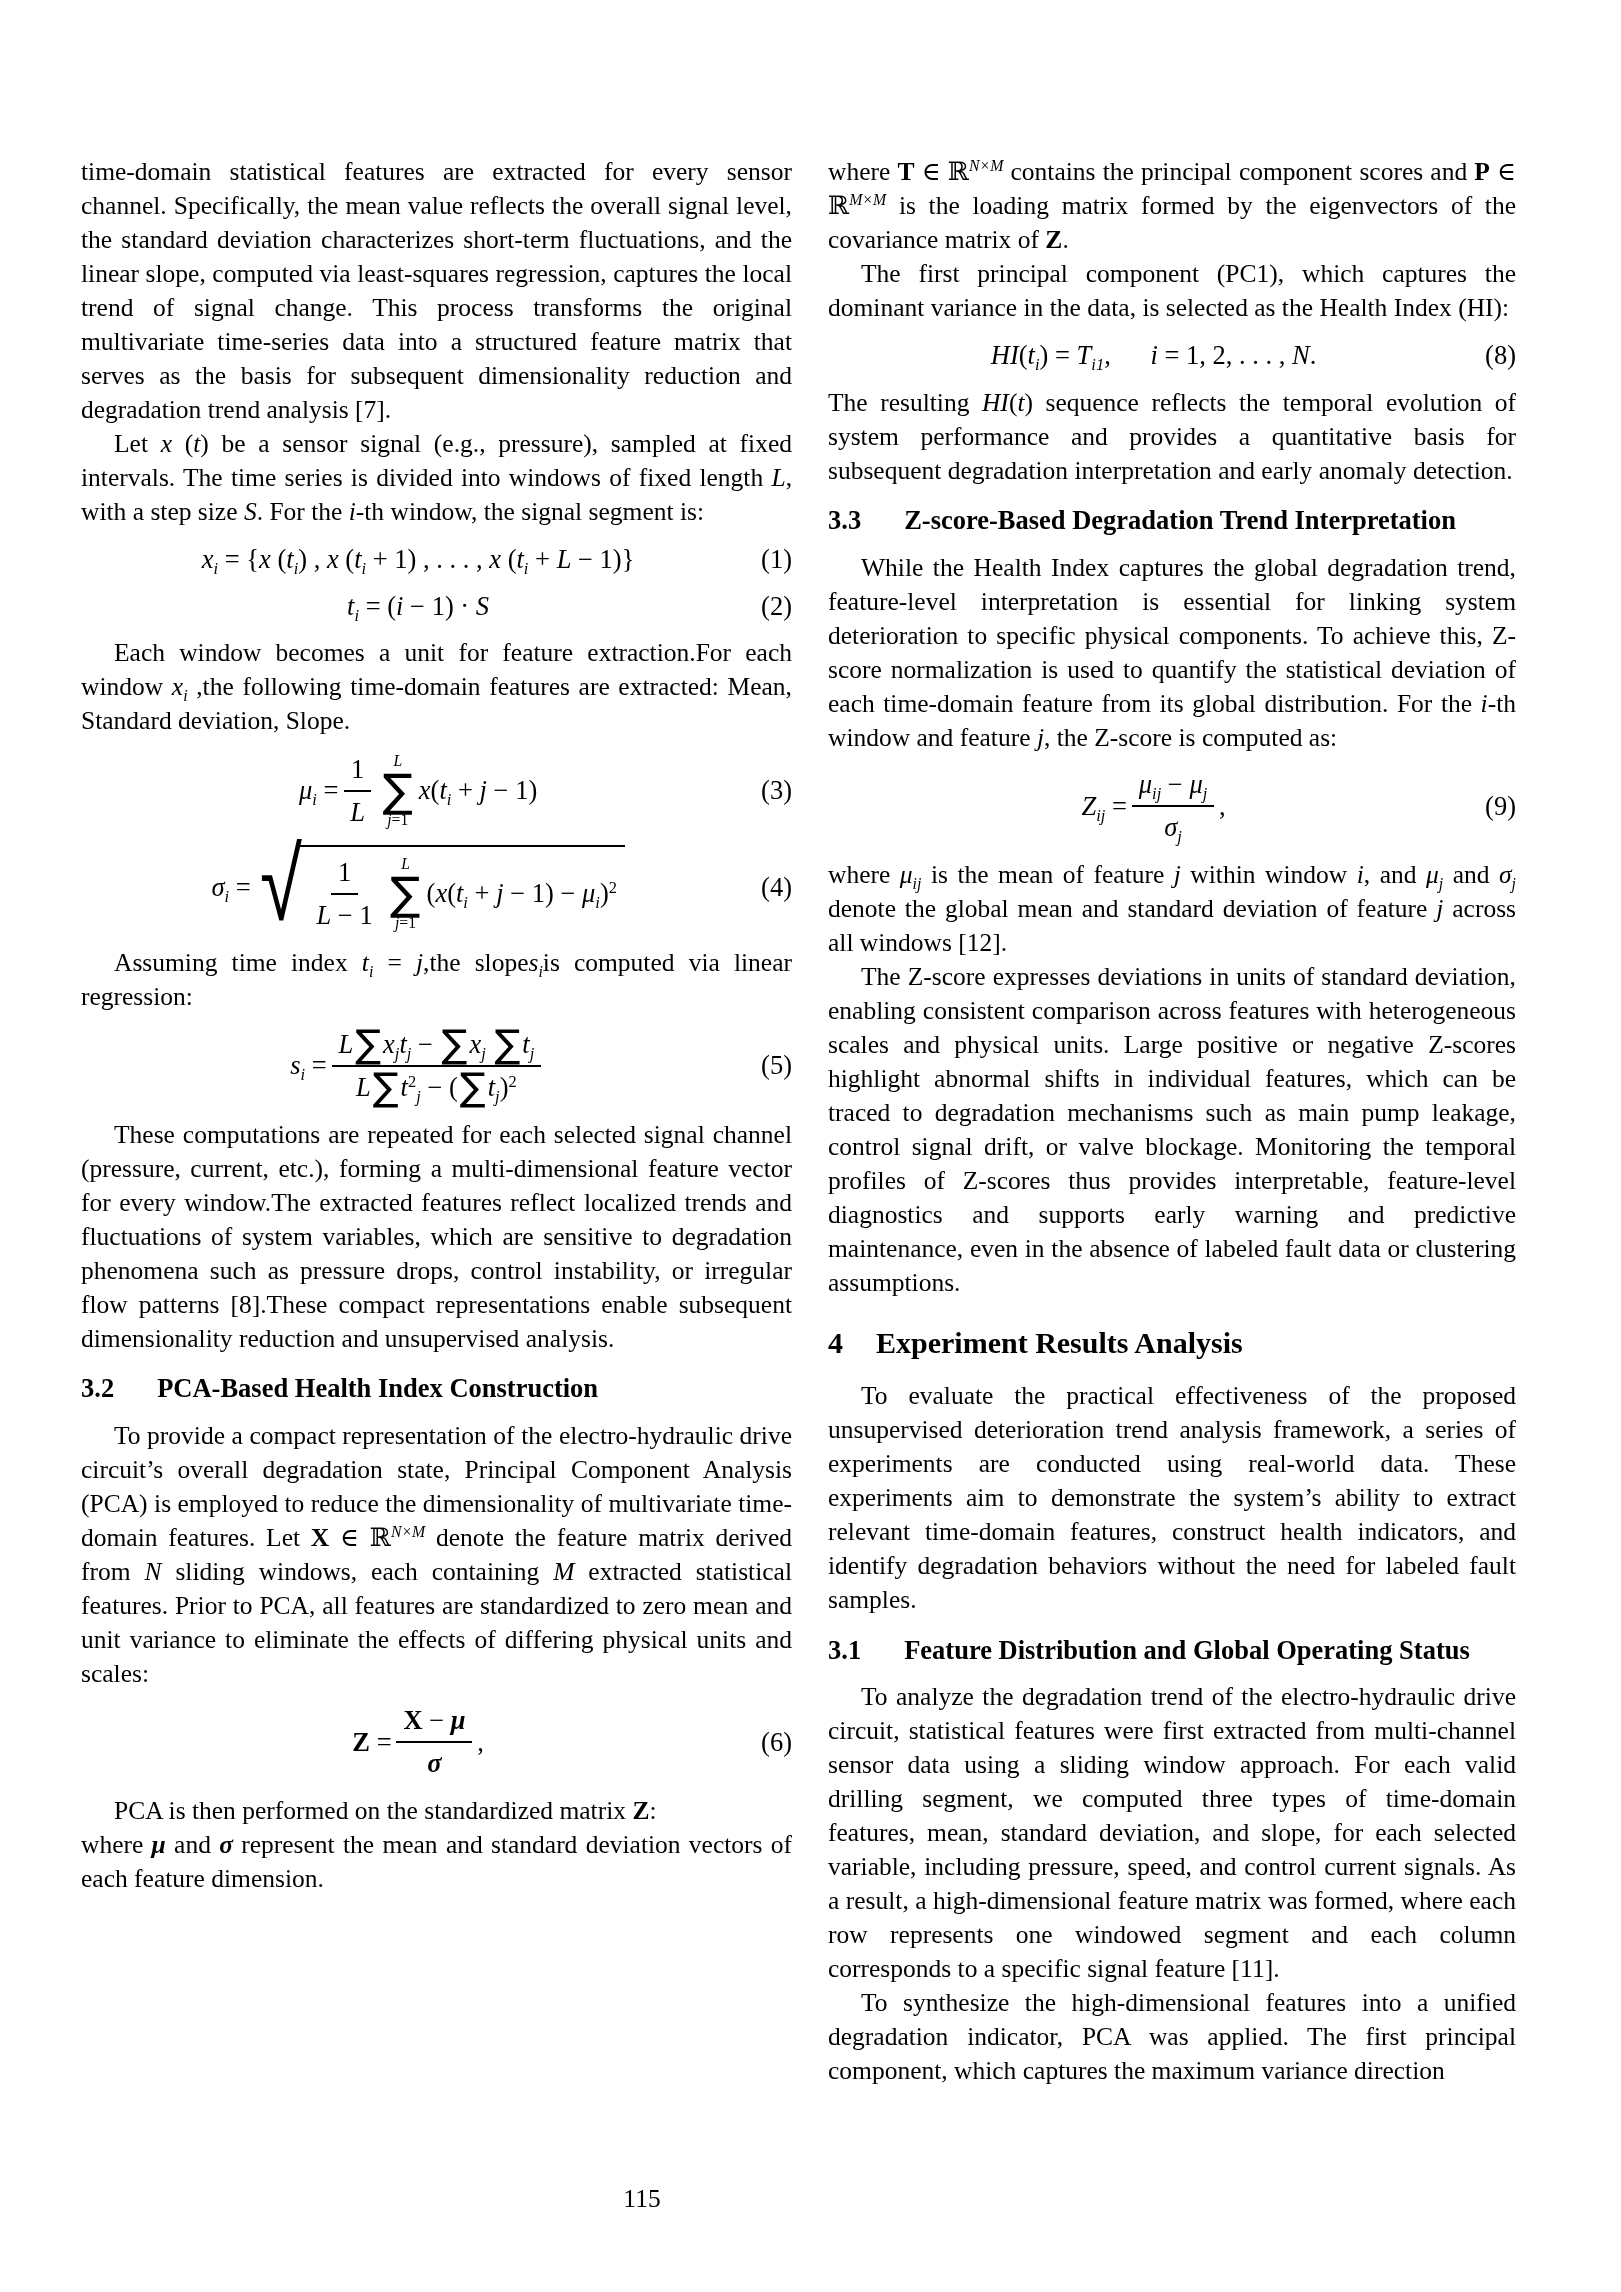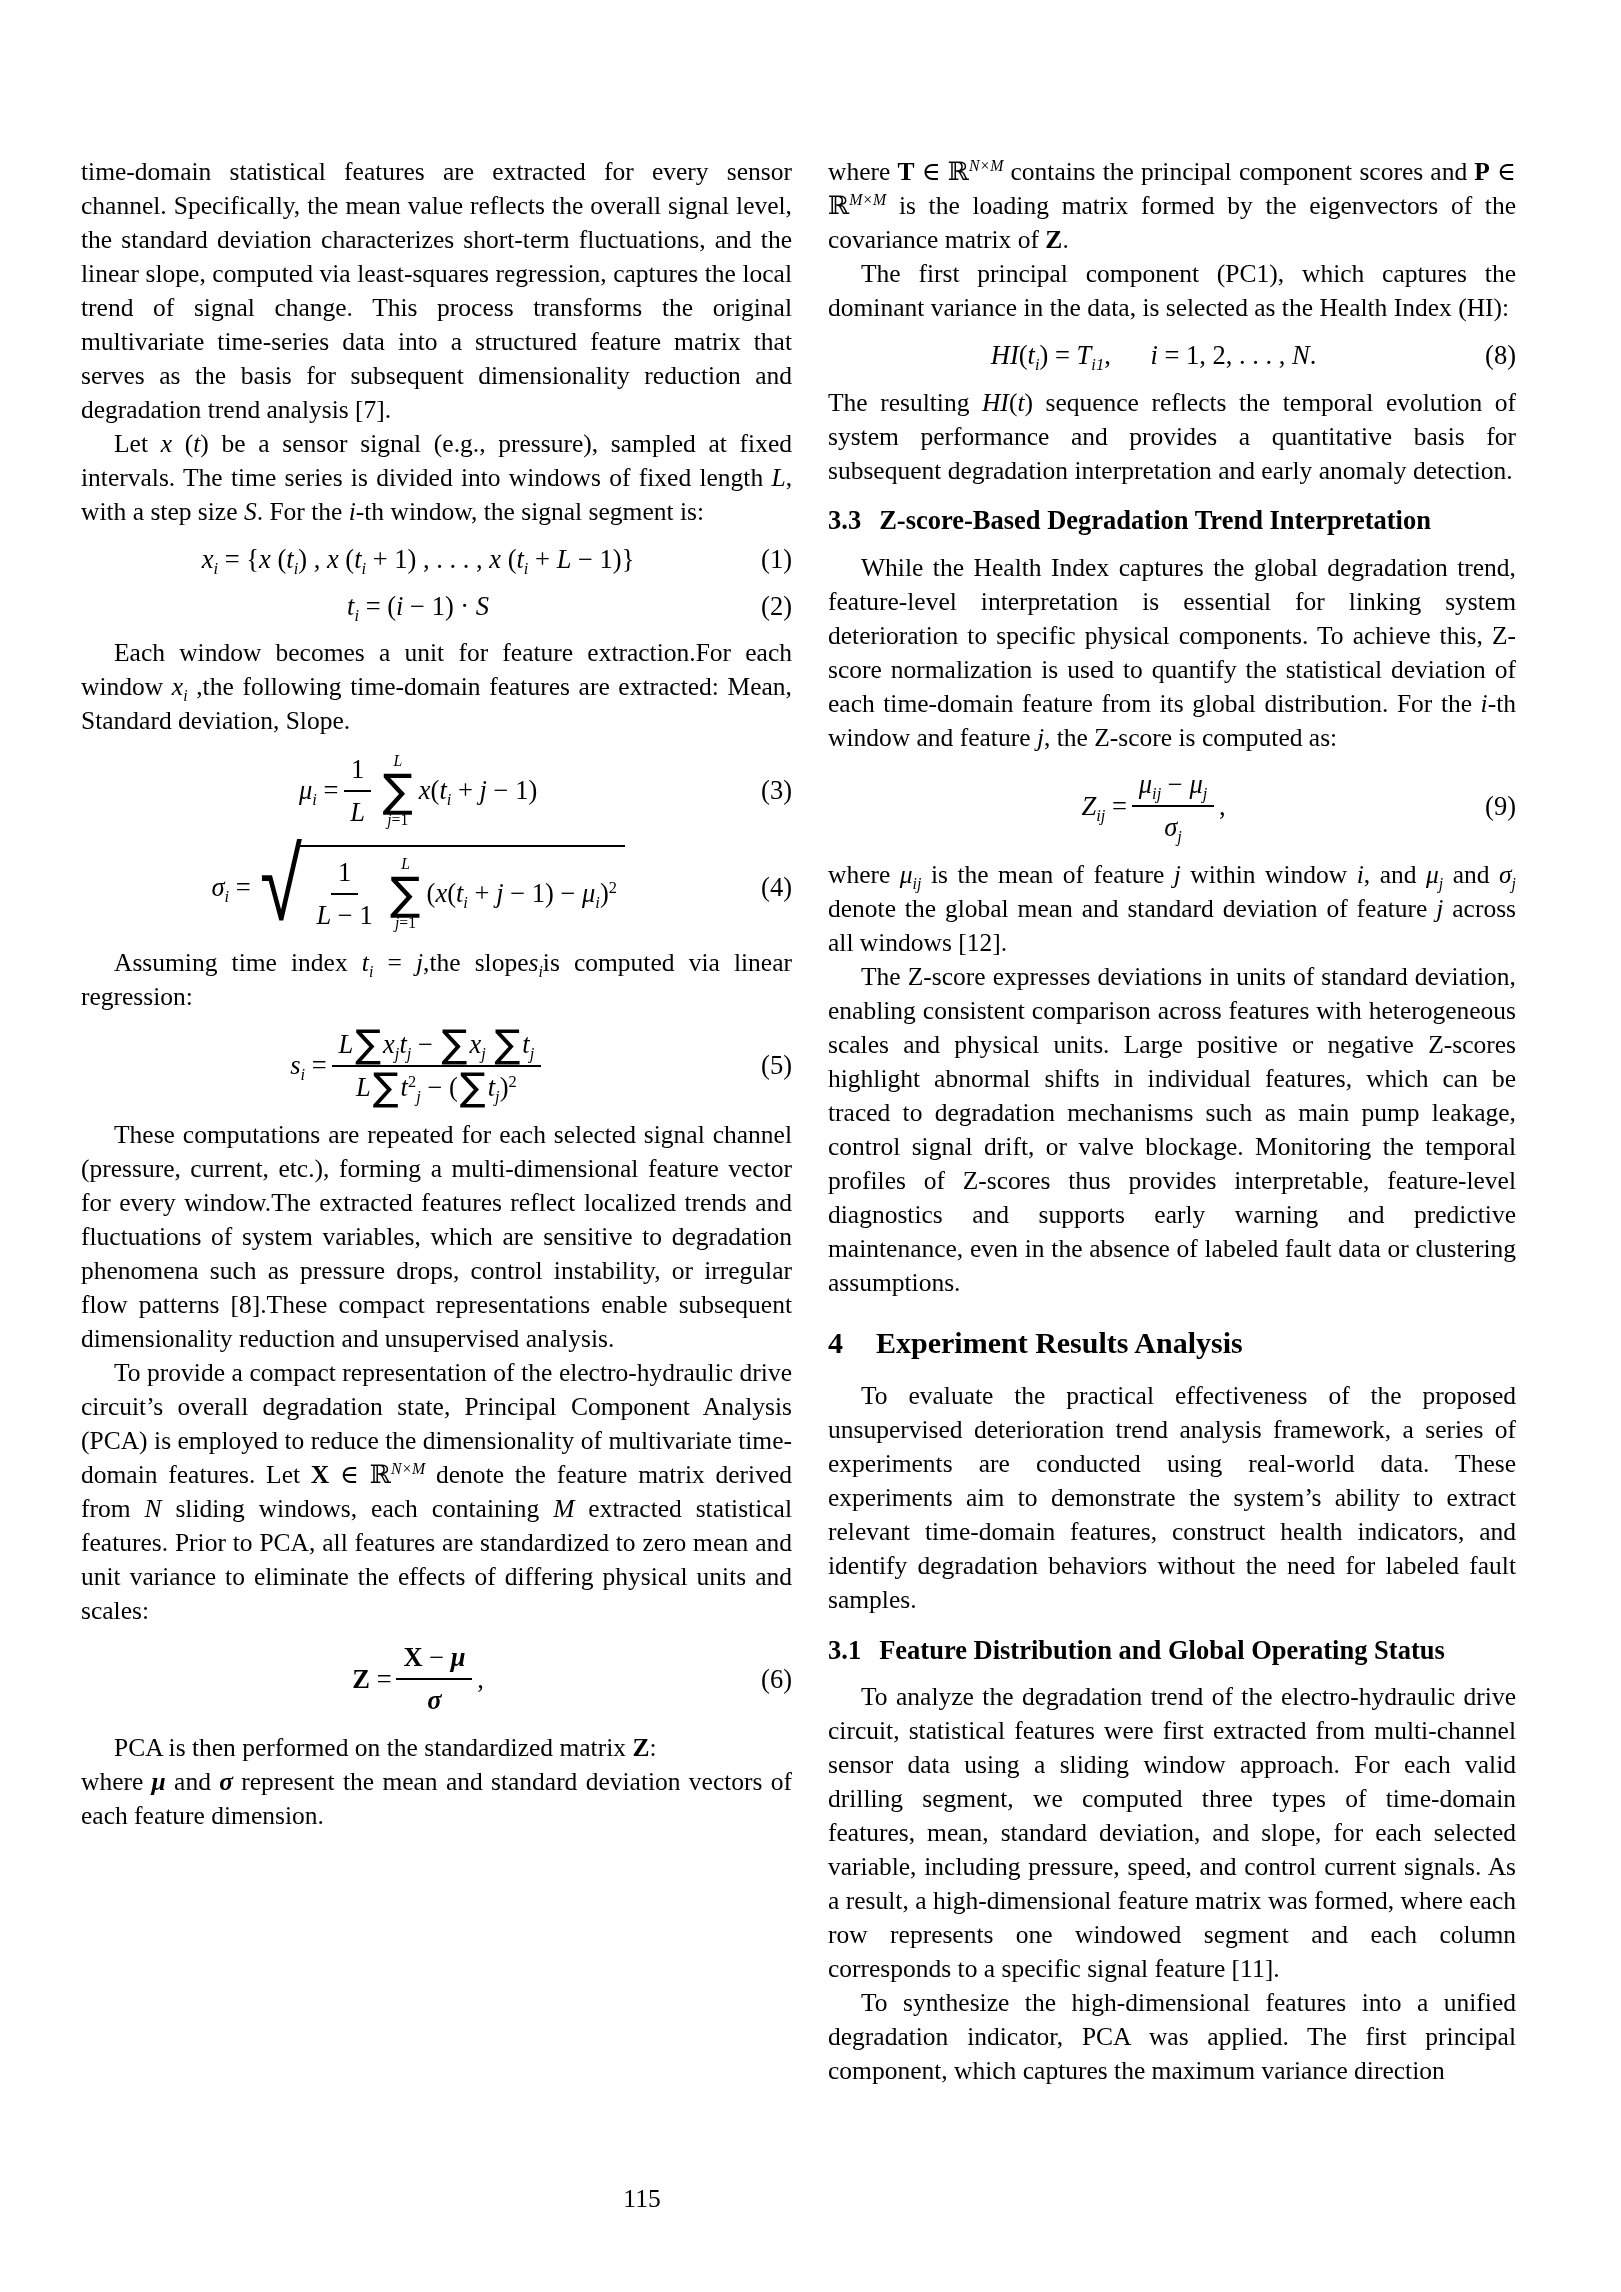--- a/index.html
+++ b/index.html
@@ -35,21 +35,21 @@
 
   
   h3.subhead {
     display: flex;
     font-size: 26.5px;
     font-weight: bold;
     margin: 17.6px 0 13.7px 0;
     text-align: left;
     line-height: 1.2;
   }
-  h3.subhead .h-no { margin-right: 18px; font-family: Liberation Serif, serif; }
+  h3.subhead .h-no { margin-right: 43px; font-family: Liberation Serif, serif; }
   h2.sechead {
     display: flex;
     font-size: 30px;
     font-weight: bold;
     margin: 25.5px 0 17.6px 0;
     text-align: left;
     line-height: 1.2;
   }
   h2.sechead .h-no { margin-right: 33px; }
 
@@ -185,20 +185,24 @@
           <span class="frac">
             <span class="fr-n"><span class="seg-it">L</span><span class="seg-sum">∑</span><span class="seg-it">x</span><sub class="seg-it">j</sub><span class="seg-it">t</span><sub class="seg-it">j</sub><span> − </span><span class="seg-sum">∑</span><span class="seg-it">x</span><sub class="seg-it">j</sub><span> </span><span class="seg-sum">∑</span><span class="seg-it">t</span><sub class="seg-it">j</sub></span>
             <span class="fr-d"><span class="seg-it">L</span><span class="seg-sum">∑</span><span class="seg-it">t</span><sup>2</sup><sub class="seg-it">j</sub><span> − (</span><span class="seg-sum">∑</span><span class="seg-it">t</span><sub class="seg-it">j</sub><span>)</span><sup>2</sup></span>
           </span>
         </span>
         <span class="eq-num">(5)</span>
       </div>
 
       <p class="para indent">These computations are repeated for each selected signal channel (pressure, current, etc.), forming a multi-dimensional feature vector for every window.The extracted features reflect localized trends and fluctuations of system variables, which are sensitive to degradation phenomena such as pressure drops, control instability, or irregular flow patterns [8].These compact representations enable subsequent dimensionality reduction and unsupervised analysis.</p>
 
+      <h3 class="subhead">
+        <span class="h-no">3.2</span>
+        <span class="h-title">PCA-Based Health Index Construction</span>
+      </h3>
 
       <p class="para indent"><span>To provide a compact representation of the electro-hydraulic drive circuit’s overall degradation state, Principal Component Analysis (PCA) is employed to reduce the dimensionality of multivariate time-domain features.  Let </span><span class="seg-bd">X</span><span> ∈ ℝ</span><sup class="seg-it">N×M</sup><span> denote the feature matrix derived from </span><span class="seg-it">N</span><span> sliding windows, each containing </span><span class="seg-it">M</span><span> extracted statistical features.  Prior to PCA, all features are standardized to zero mean and unit variance to eliminate the effects of differing physical units and scales:</span></p>
 
       <div class="eq">
         <span class="eq-body">
           <span><span class="seg-bd">Z</span><span> = </span></span>
           <span class="frac">
             <span class="fr-n"><span class="seg-bd">X</span><span> − </span><span class="seg-bd seg-it">μ</span></span>
             <span class="fr-d"><span class="seg-bd seg-it">σ</span></span>
           </span>

